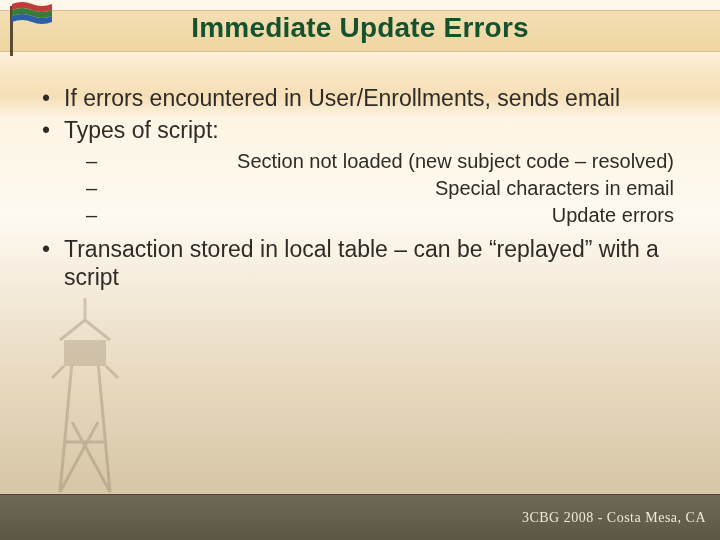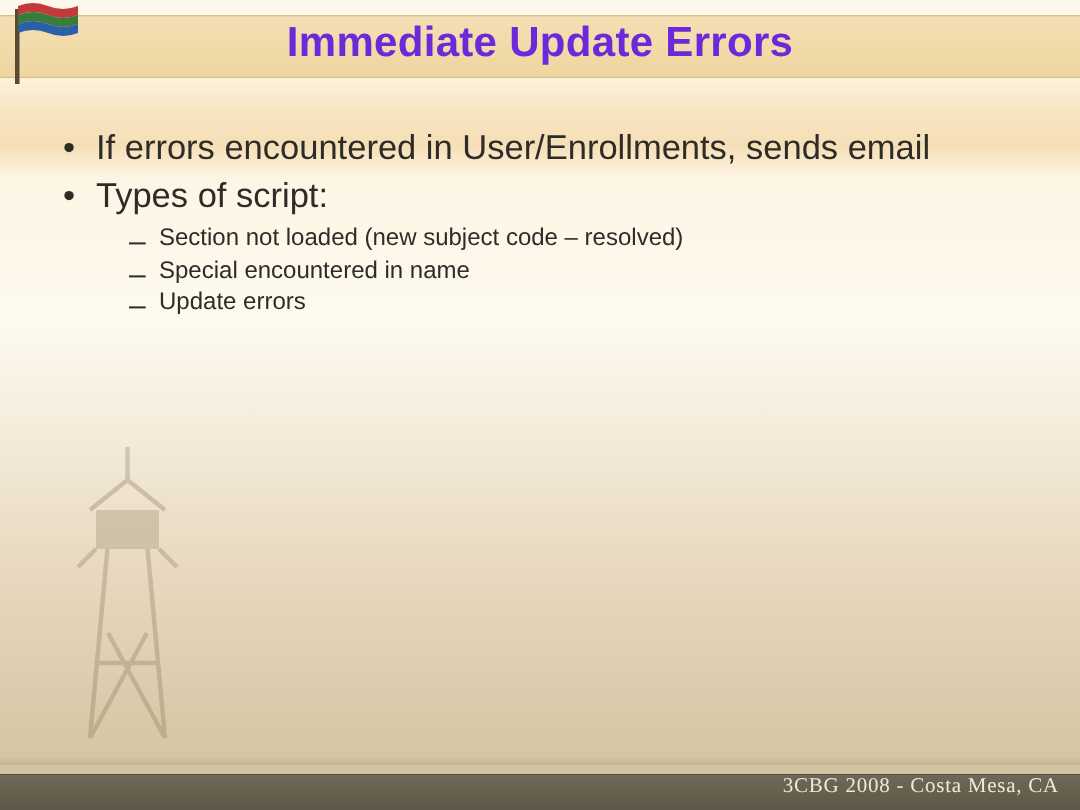--- a/index.html
+++ b/index.html
@@ -29,21 +29,21 @@
     height: 42px;
     background: linear-gradient(180deg, #f4dfb4 0%, #efd6a0 100%);
     border-top: 1px solid #d9be89;
     border-bottom: 1px solid #d9be89;
   }
   .title {
     position: relative;
     z-index: 2;
     font-size: 28px;
     font-weight: 700;
-    color: #6d28d9;
+    color: #14532d;
     letter-spacing: 0.2px;
   }
 
   .logo {
     position: absolute;
     left: 0px; top: 0px;
     width: 52px; height: 58px;
     z-index: 3;
   }
   .pole {
@@ -71,22 +71,23 @@
     position: absolute;
     left: 6px;
     top: 0;
     font-size: 23px;
     color: #2f2c27;
   }
   ul.sub { list-style: none; margin: 4px 0 6px 0; }
   ul.sub > li {
     position: relative;
     padding-left: 42px;
-    font-size: 16px;
+    font-size: 20px;
     line-height: 1.35;
+    text-align: right;
   }
   ul.sub > li::before {
     content: "–";
     position: absolute;
     left: 22px; top: 0;
     font-size: 20px;
   }
 
   .tower {
     position: absolute;
@@ -95,24 +96,25 @@
     width: 110px;
     height: 210px;
     opacity: 0.28;
     z-index: 0;
   }
   .tower svg { width: 100%; height: 100%; }
 
   .footer {
     position: absolute;
     left: 0; right: 0; bottom: 0;
-    height: 24px;
+    height: 46px;
     background: linear-gradient(180deg, #6f6856 0%, #5c5746 100%);
     border-top: 1px solid #4e4a3a;
     display: flex;
+    align-items: center;
     justify-content: flex-end;
     padding-right: 14px;
   }
   .footer-text {
     color: #efe9d6;
     font-size: 14px;
     font-family: "Segoe Script", "Comic Sans MS", cursive;
     letter-spacing: 0.5px;
   }
   .foot-divider {
@@ -144,23 +146,26 @@
 
 <div class="content">
   <ul class="top">
     <li>
       <span>If errors encountered in User/Enrollments, sends email</span>
     </li>
     <li>
       <span>Types of script:</span>
       <ul class="sub">
         <li>Section not loaded (new subject code – resolved)</li>
-        <li>Special encountered in name</li>
+        <li>Special characters in email</li>
         <li>Update errors</li>
       </ul>
+    </li>
+    <li>
+      <span>Transaction stored in local table – can be “replayed” with a script</span>
     </li>
   </ul>
 </div>
 
 <div class="tower">
   <svg viewBox="0 0 110 210">
     <g stroke="#7a6b4f" stroke-width="3" fill="none">
       <line x1="30" y1="200" x2="42" y2="70"></line>
       <line x1="80" y1="200" x2="68" y2="70"></line>
       <line x1="30" y1="200" x2="68" y2="130"></line>

